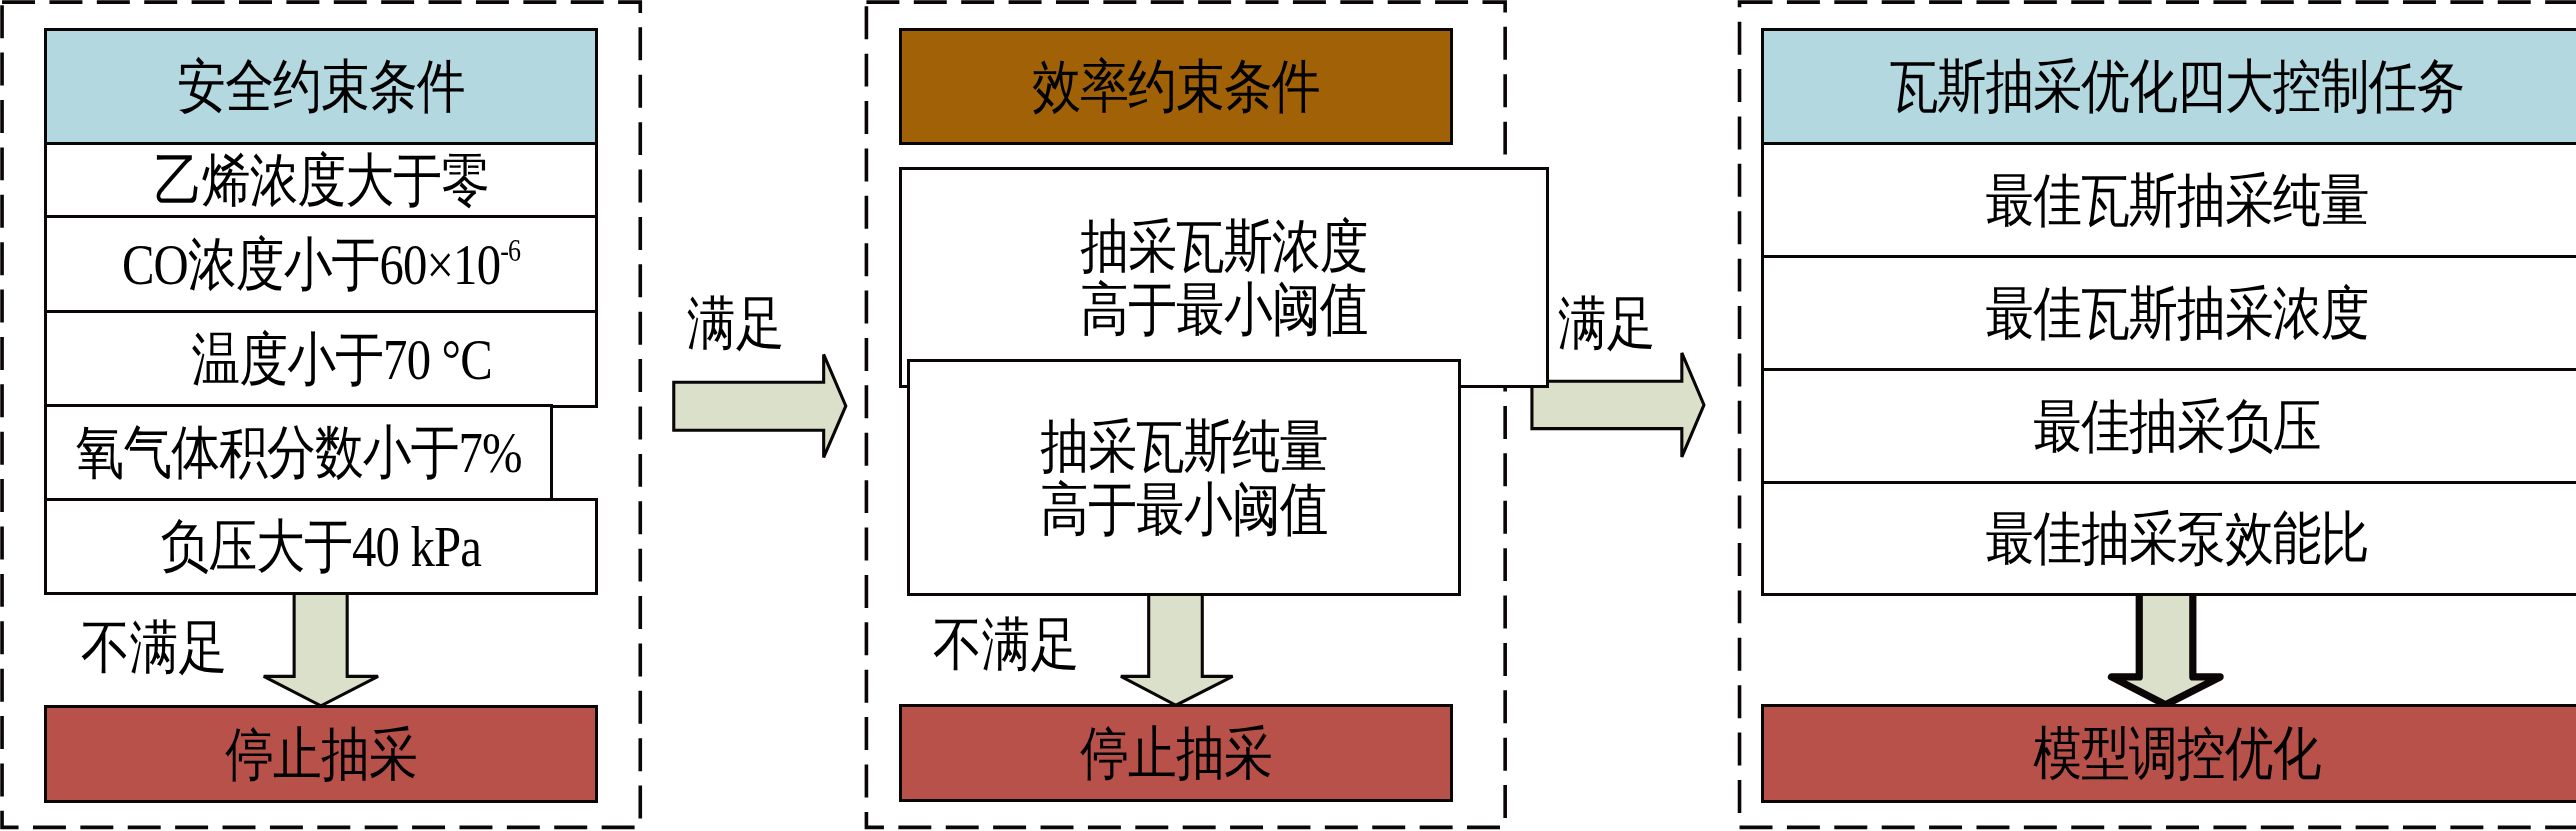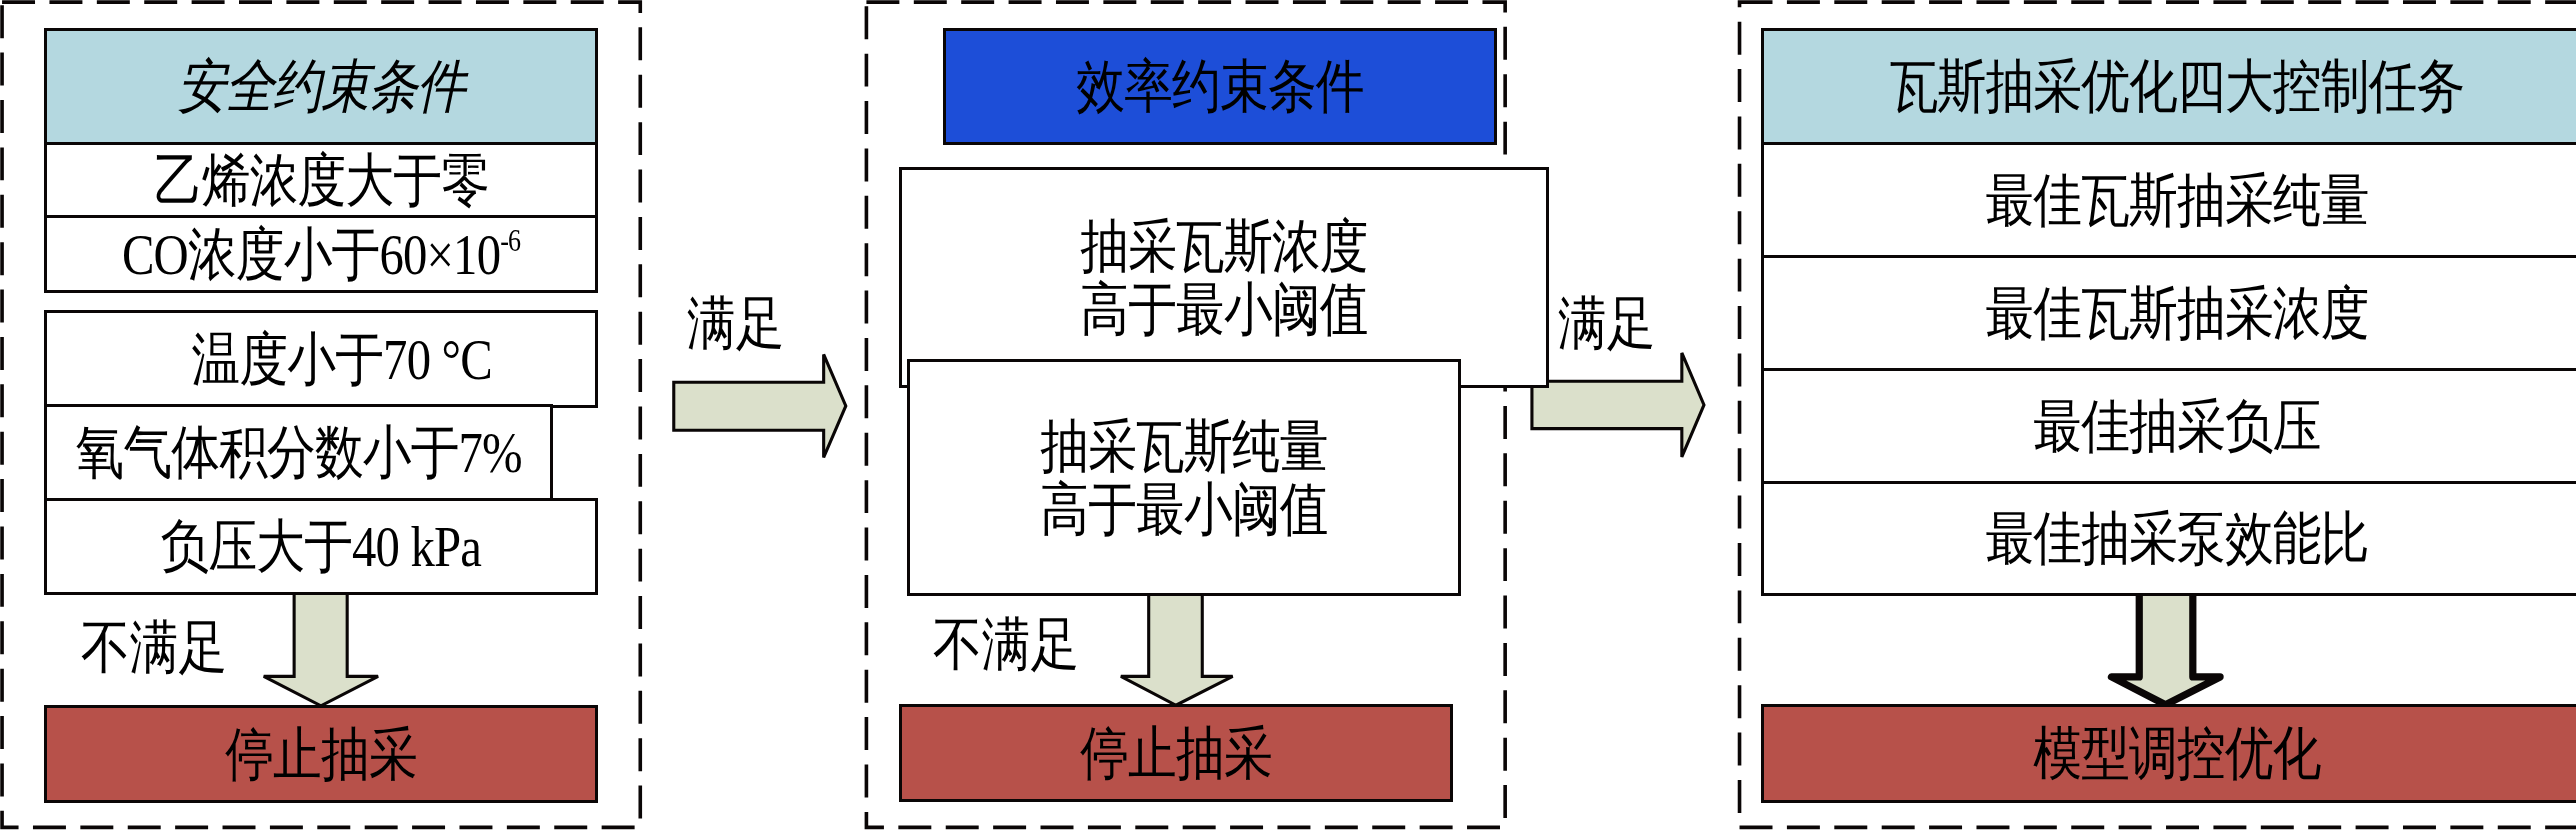--- a/index.html
+++ b/index.html
@@ -29,48 +29,48 @@
 
   <polygon class="arrow-shape" points="1308,742 1599,742 1599,688 1642,788 1599,888 1599,835 1308,835" fill="#dbe0cb" stroke="#0a0606" stroke-width="6" stroke-linejoin="miter"></polygon>
   <polygon class="arrow-shape" points="2974,740 3265,740 3265,685 3308,786 3265,887 3265,832 2974,832" fill="#dbe0cb" stroke="#0a0606" stroke-width="6" stroke-linejoin="miter"></polygon>
 
   <polygon class="arrow-shape" points="571,1147 674,1147 674,1313 734,1313 623,1370 512,1313 571,1313" fill="#dbe0cb" stroke="#0a0606" stroke-width="6" stroke-linejoin="miter"></polygon>
   <polygon class="arrow-shape" points="2230,1150 2334,1150 2334,1313 2393,1313 2283,1369 2176,1313 2230,1313" fill="#dbe0cb" stroke="#0a0606" stroke-width="6" stroke-linejoin="miter"></polygon>
   <polygon class="arrow-shape" points="4153,1150 4257,1150 4257,1314 4310,1314 4204,1368 4099,1314 4153,1314" fill="#dbe0cb" stroke="#0a0606" stroke-width="14" stroke-linejoin="round"></polygon>
 </svg>
 
 <div>
-  <div class="cell header" style="left: 44px; top: 28px; width: 554px; height: 117px; background: rgb(180, 216, 224); font-style: italic;">
+  <div class="cell header" style="left: 44px; top: 28px; width: 554px; height: 117px; background: rgb(180, 216, 224);">
     <span class="txt">安全约束条件</span>
   </div>
   <div class="cell" style="left:44px; top:142px; width:554px; height:77px;">
     <span class="txt">乙烯浓度大于零</span>
   </div>
-  <div class="cell" style="left:44px; top:215px; width:554px; height:78px;">
+  <div class="cell" style="left:44px; top:215px; width:554px; height:98px;">
     <span class="txt"><span>CO浓度小于60×10</span><sup>-6</sup></span>
   </div>
   <div class="cell" style="left:44px; top:310px; width:554px; height:98px;padding-left:42px;">
     <span class="txt">温度小于70 °C</span>
   </div>
   <div class="cell" style="left:44px; top:404px; width:509px; height:97px;">
     <span class="txt">氧气体积分数小于7%</span>
   </div>
   <div class="cell" style="left:28px; top:498px; width:554px; height:97px;margin-left:16px;">
     <span class="txt">负压大于40 kPa</span>
   </div>
   <div class="label" style="left:81px; top:619px;">不满足</div>
   <div class="cell stop" style="left: 44px; top: 705px; width: 554px; height: 98px; background: rgb(183, 81, 74);">
     <span class="txt">停止抽采</span>
   </div>
 </div>
 
 <div class="label" style="left:687px; top:295px;">满足</div>
 
 <div>
-  <div class="cell header" style="left: 899px; top: 28px; width: 554px; height: 117px; background: #1d4ed8; margin-left: 44px;">
+  <div class="cell header" style="left: 899px; top: 28px; width: 554px; height: 117px; background: #a16207;">
     <span class="txt">效率约束条件</span>
   </div>
   <div class="cell" style="left:899px; top:142px; width:650px; height:221px;margin-top:25px;">
     <span class="txt two-line"><span>抽采瓦斯浓度</span><br><span>高于最小阈值</span></span>
   </div>
   <div class="cell" style="left:899px; top:359px; width:554px; height:237px;margin-left:8px;">
     <span class="txt two-line"><span>抽采瓦斯纯量</span><br><span>高于最小阈值</span></span>
   </div>
   <div class="label" style="left:933px; top:616px;">不满足</div>
   <div class="cell stop" style="left: 899px; top: 704px; width: 554px; height: 98px; background: rgb(183, 81, 74);">

